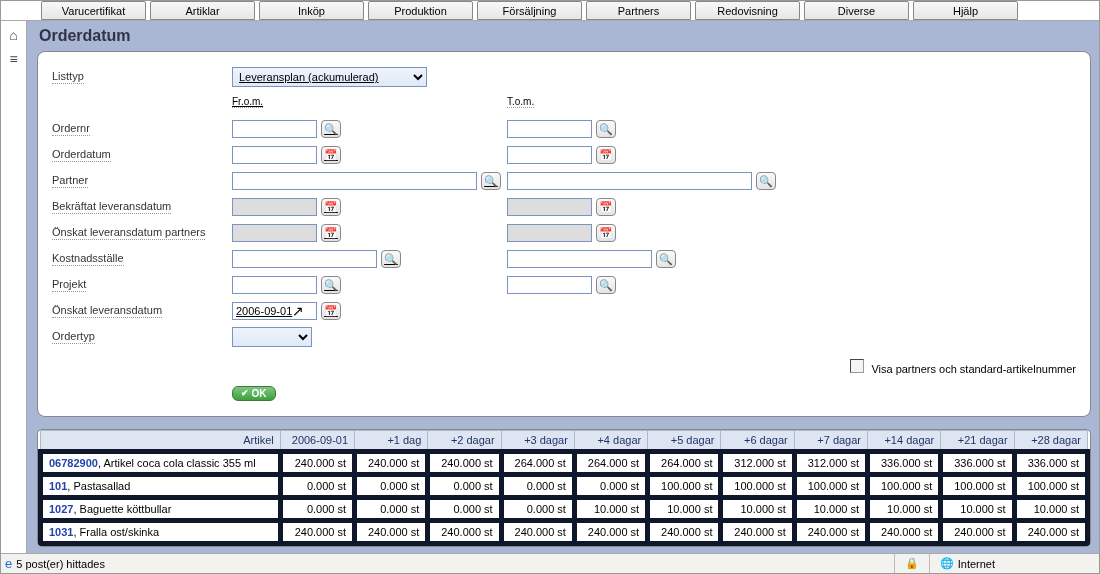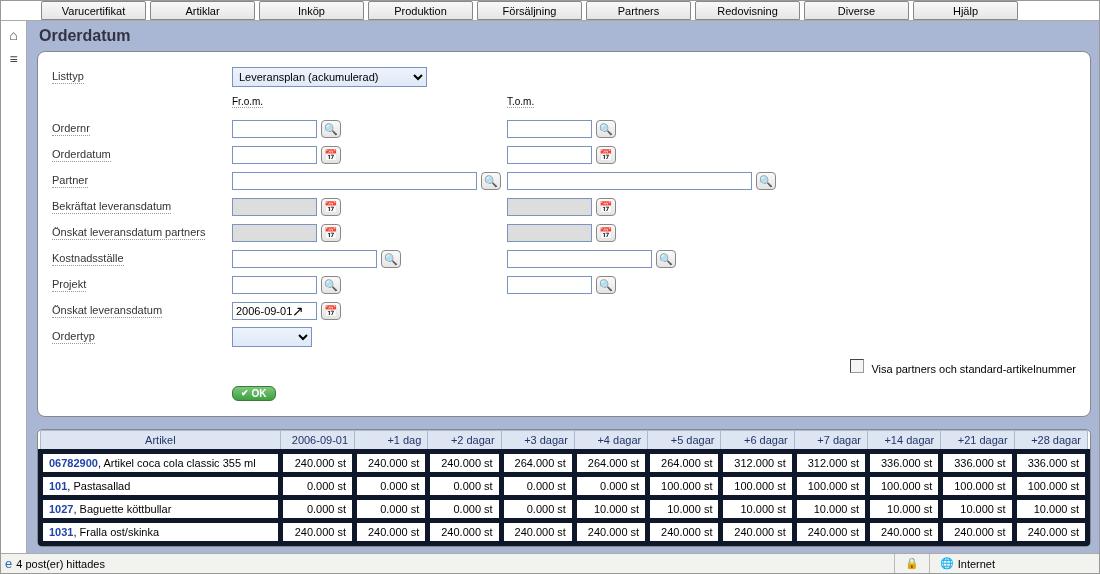--- a/index.html
+++ b/index.html
@@ -11,37 +11,37 @@
   
   .body { flex:1; display:flex; background:#a9b7d4; overflow:hidden;}
   .gutter { width:26px; background:#fff; border-right:1px solid #aaa; padding-top:6px; display:flex; flex-direction:column; align-items:center; gap:8px;}
   .gutter span{font-size:14px; cursor:pointer; color:#444;}
   .content { flex:1; padding:4px 8px 0 10px; }
   .title { font-size:16px; font-weight:bold; color:#334; padding:2px 0 6px 2px;}
   .panel { background:#fff; border:1px solid #888; border-radius:8px; padding:12px 14px 10px 14px; }
   .row { display:flex; align-items:center; min-height:26px;}
   .lbl { width:180px; color:#333; border-bottom:1px dotted #999; padding-bottom:1px; display:inline-block; width:fit-content; margin-right:8px;}
   .lblwrap { width:180px; }
-  .col1 { width:275px; display:flex; align-items:flex-start; gap:4px;}
+  .col1 { width:275px; display:flex; align-items:flex-start; gap:4px;text-decoration:underline;}
   .col2 { width:275px; display:flex; align-items:center; gap:4px;}
   .subhdr { font-size:10px; border-bottom:1px dotted #999; margin-bottom:2px; display:inline-block;}
   input.txt { border:1px solid #7a94bf; height:18px; padding:1px 3px; font-size:11px;}
   input.txt.dis { background:#ddd; }
   .w85{width:85px;} .w145{width:145px;} .w245{width:245px;}
   select.sel { border:1px solid #7a94bf; background:linear-gradient(#eef3fb,#dfe9f8); height:20px; font-size:11px; padding:0 2px;}
   .iconbtn { width:20px; height:18px; border:1px solid #888; border-radius:4px; background:linear-gradient(#fafafa,#e4e4e4); display:inline-flex; align-items:center; justify-content:center; font-size:11px; cursor:pointer;}
   .chk { width:14px; height:14px; border:1px inset #999; display:inline-block; background:#f4f4f4;}
   .okbtn { border:1px solid #397a39; background:linear-gradient(#7ec77e,#3ea03e); color:#fff; font-size:10px; font-weight:bold; padding:1px 8px; border-radius:6px; cursor:pointer; display:inline-flex; align-items:center; gap:3px;}
   .okbtn::before{content:"✔"; font-size:9px;}
   .cursorimg { position:relative; pointer-events:none;}
   .cursorimg::after{content:"↖"; position:absolute; left:60px; top:1px; font-size:14px; color:#000; transform:scaleX(-1);}
   
   .results { background:#fff; border:1px solid #888; border-radius:5px; margin-top:12px; overflow:hidden;}
   table.grid { width:100%; border-collapse:collapse; font-size:11px;}
-  table.grid th { background:#dde5f3; text-align:center; font-weight:normal; color:#223366; padding:3px 6px; border:1px solid #aeb9cf; white-space:nowrap;}
+  table.grid th { background:#dde5f3; text-align:right; font-weight:normal; color:#223366; padding:3px 6px; border:1px solid #aeb9cf; white-space:nowrap;}
   table.grid th.r, table.grid td.r { text-align:right;}
   table.grid td { padding:3px 6px; border:5px solid #0f172a; white-space:nowrap;}
   table.grid td a { color:#2244aa; font-weight:bold; text-decoration:none;}
   
   .status { height:20px; border-top:1px solid #aaa; display:flex; align-items:center; font-size:11px; background:#f2f2ee;}
   .status .left{flex:1; display:flex; align-items:center; padding-left:4px; gap:4px;}
   .status .seg{display:flex; align-items:center; gap:4px; padding:0 10px; border-left:1px solid #bbb; height:100%;}
   .ie{color:#2a6ec2; font-size:13px;}
   .lock{color:#c9a200;}
 </style>
@@ -283,21 +283,21 @@
             </tbody>
         </table>
       </div>
 
     </div>
   </div>
 
   <div class="status">
     <div class="left">
       <span class="ie">e</span>
-      <span>4 post(er) hittades</span>
+      <span>5 post(er) hittades</span>
     </div>
     <div class="seg">
         <span class="lock">🔒</span>
       </div>
     <div class="seg" style="min-width:170px;">
         <span>🌐</span>
         <span>Internet</span>
       </div>
   </div>
 </div>

